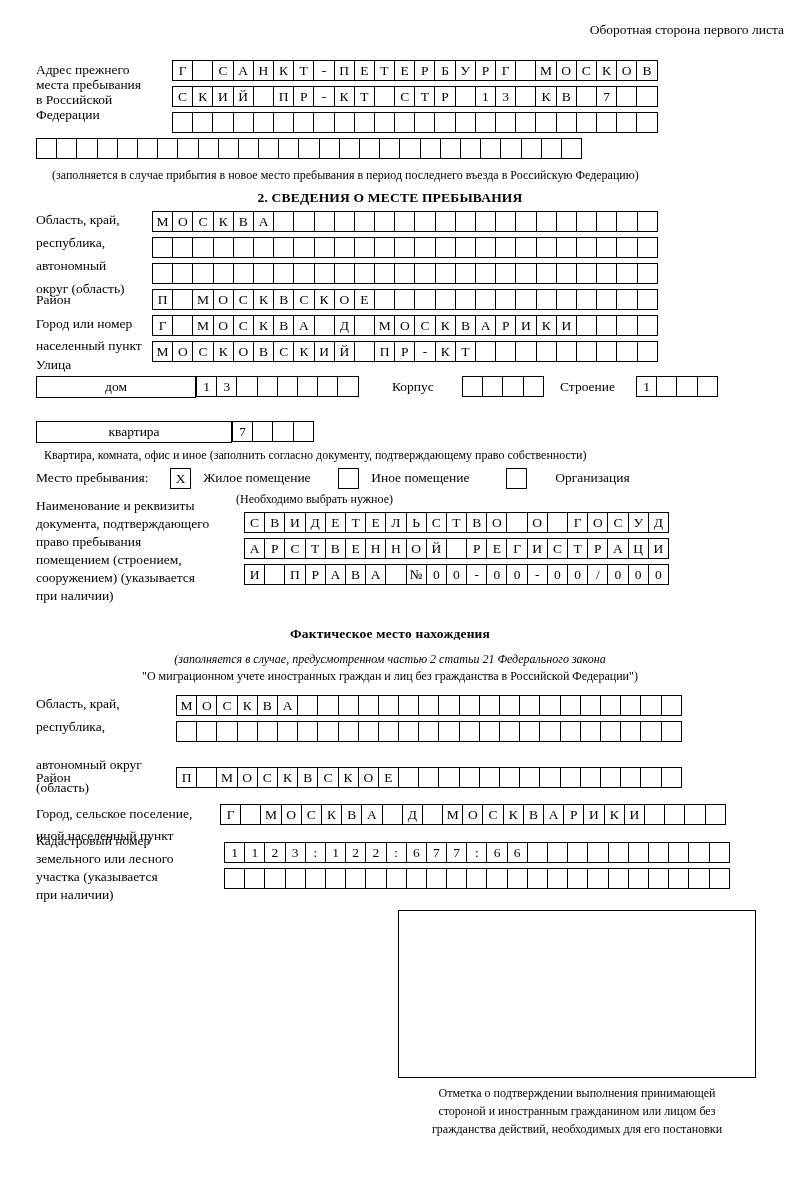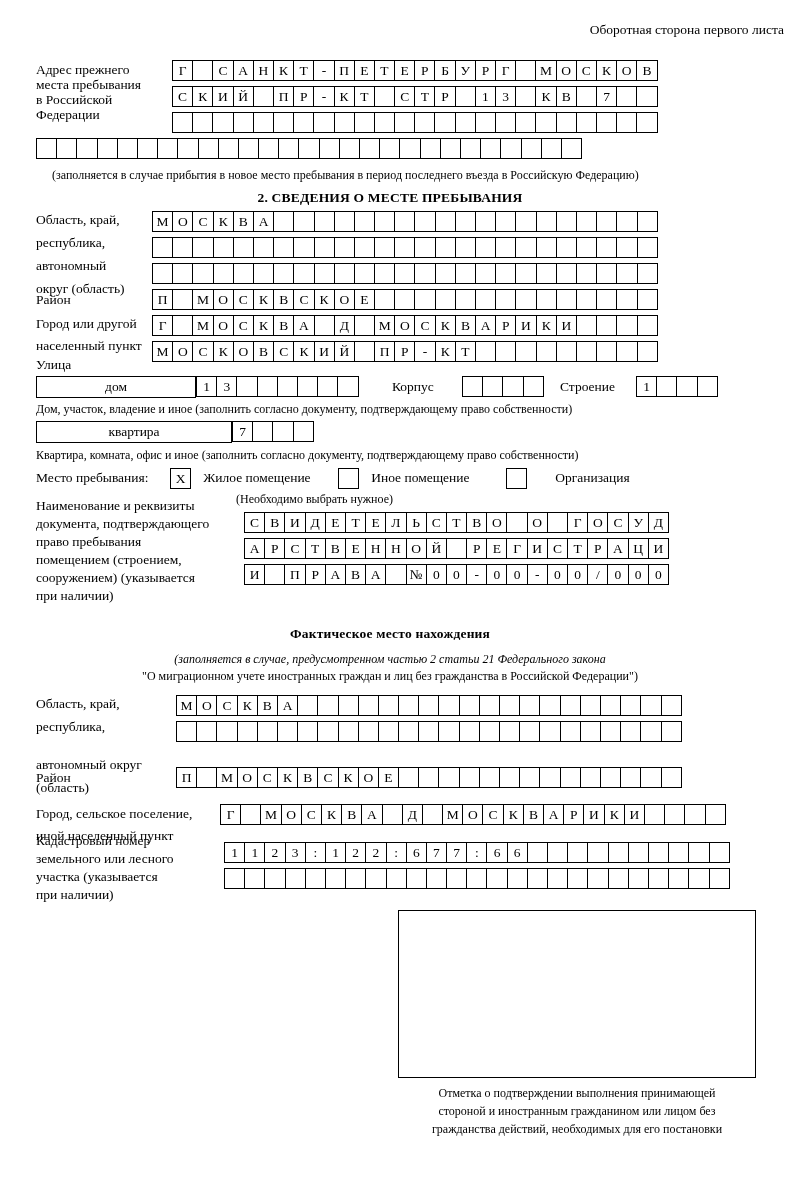--- a/index.html
+++ b/index.html
@@ -297,21 +297,21 @@
       <div class="cell"></div>
       <div class="cell"></div>
       <div class="cell"></div>
       <div class="cell"></div>
       <div class="cell"></div>
       <div class="cell"></div>
       <div class="cell"></div>
     </div>
 
   <div class="row" style="left:36px;top:316px;width:150px;">
-    <div class="lbl">Город или другой</div>
+    <div class="lbl">Город или номер</div>
     <div class="lbl" style="margin-top:7px">населенный пункт</div>
   </div>
   <div class="row cells" id="s2-city0" style="left:152px;top:315px;">
       <div class="cell">Г</div>
       <div class="cell"></div>
       <div class="cell">М</div>
       <div class="cell">О</div>
       <div class="cell">С</div>
       <div class="cell">К</div>
       <div class="cell">В</div>
@@ -382,30 +382,29 @@
       <div class="cell"></div>
     </div>
   <div class="row lbl" style="left:560px;top:379px;">Строение</div>
   <div class="row cells" id="s2-stro" style="left:636px;top:376px;">
       <div class="cell">1</div>
       <div class="cell"></div>
       <div class="cell"></div>
       <div class="cell"></div>
     </div>
 
-  <div class="row note" style="left:36px;top:402px;width:720px;">Дом, участок, владение и иное (заполнить согласно документу, подтверждающему право собственности)</div>
 
   <div class="bigbox boxline" style="left:36px;top:421px;width:196px;height:22px;">квартира</div>
   <div class="row cells" id="s2-flat" style="left:232px;top:421px;">
       <div class="cell">7</div>
       <div class="cell"></div>
       <div class="cell"></div>
       <div class="cell"></div>
     </div>
-  <div class="row note" style="left:36px;top:448px;width:720px;">Квартира, комната, офис и иное (заполнить согласно документу, подтверждающему право собственности)</div>
+  <div class="row note" style="left:44px;top:448px;width:720px;">Квартира, комната, офис и иное (заполнить согласно документу, подтверждающему право собственности)</div>
 
   <div class="row lbl" style="left:36px;top:470px;">Место пребывания:</div>
   <div class="row" style="left:170px;top:468px;">
     <span class="chk">X</span>
     <span class="lbl" style="margin-left:8px">Жилое помещение</span>
   </div>
   <div class="row" style="left:338px;top:468px;">
     <span class="chk"></span>
     <span class="lbl" style="margin-left:8px">Иное помещение</span>
   </div>

